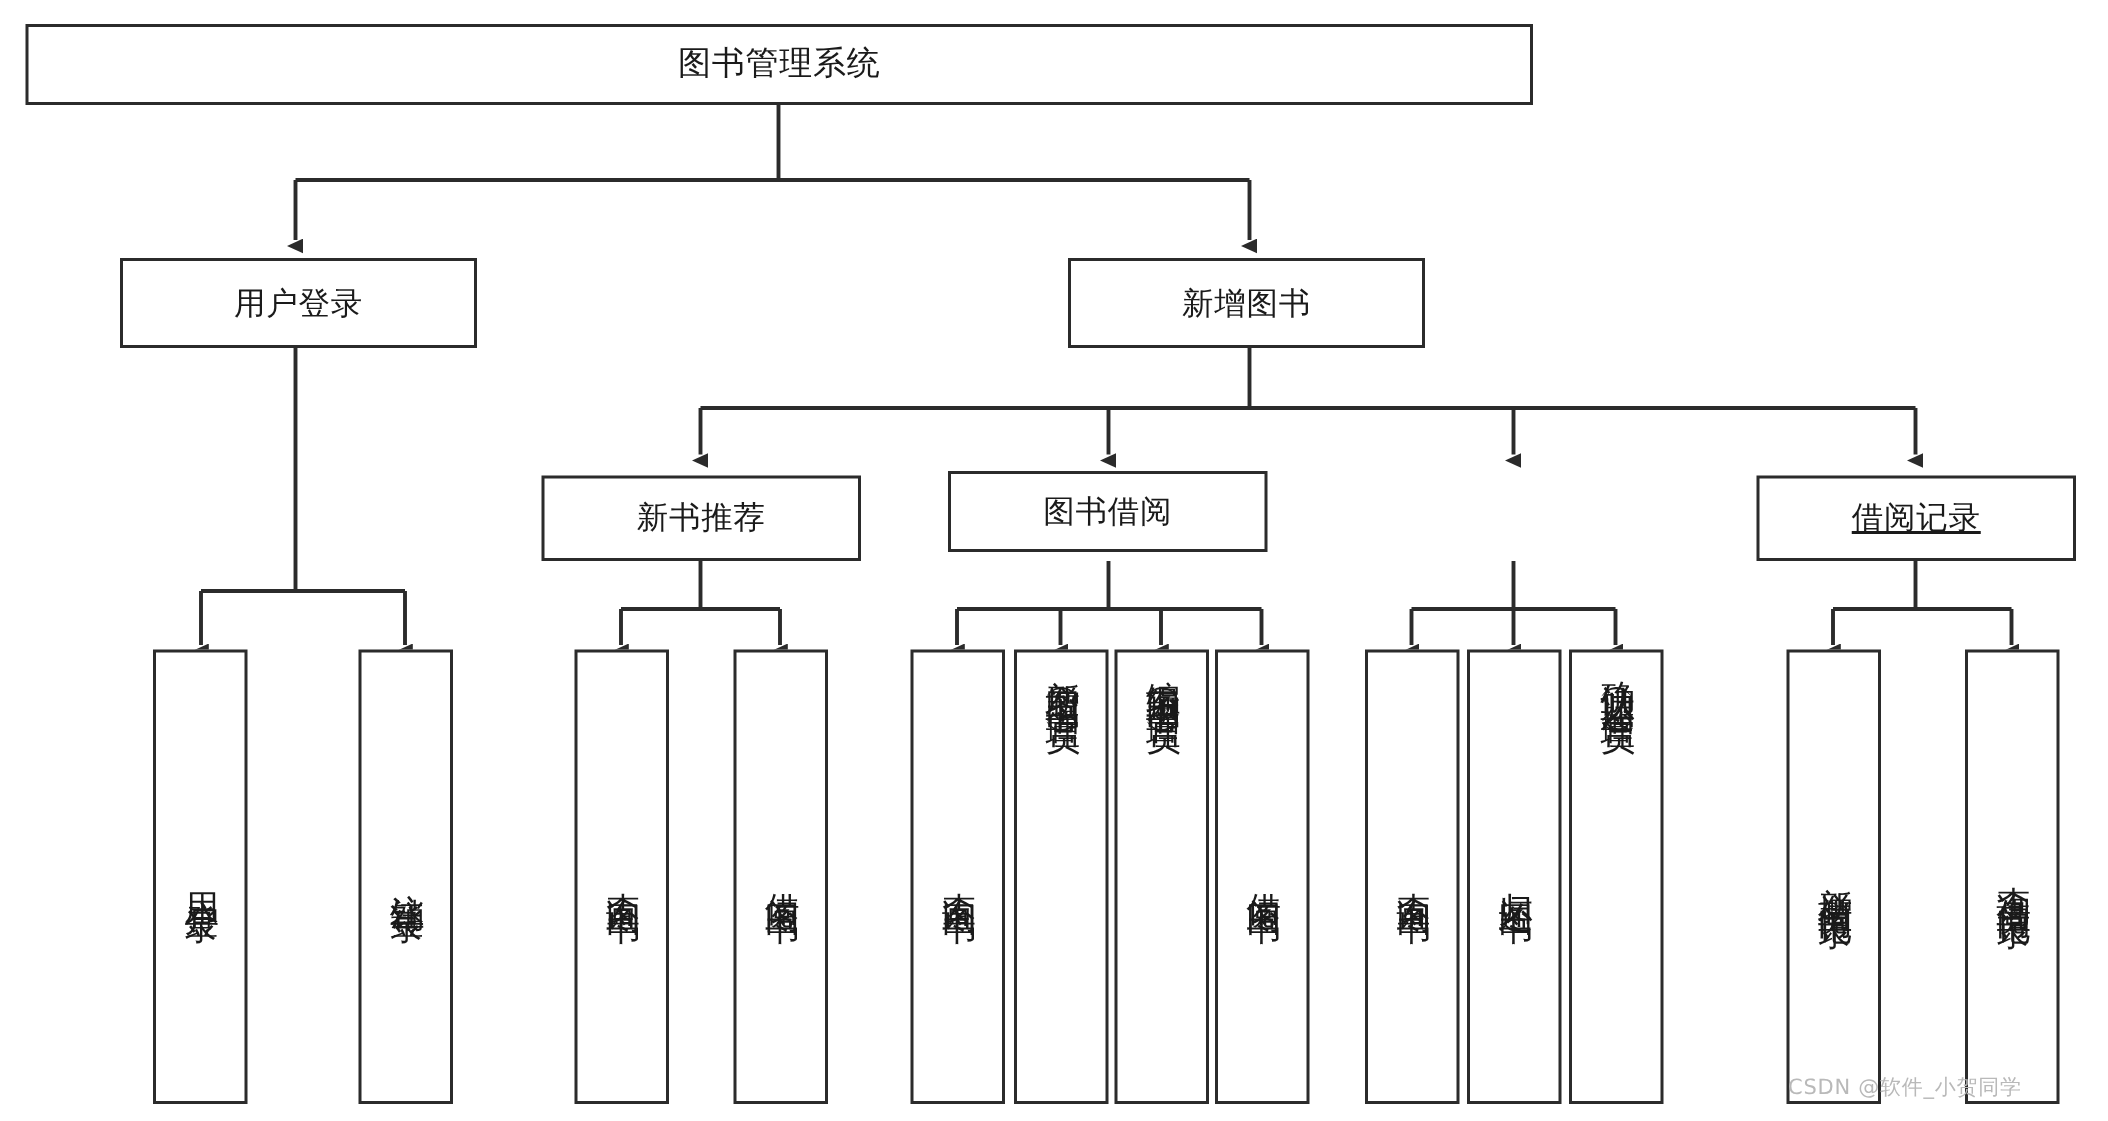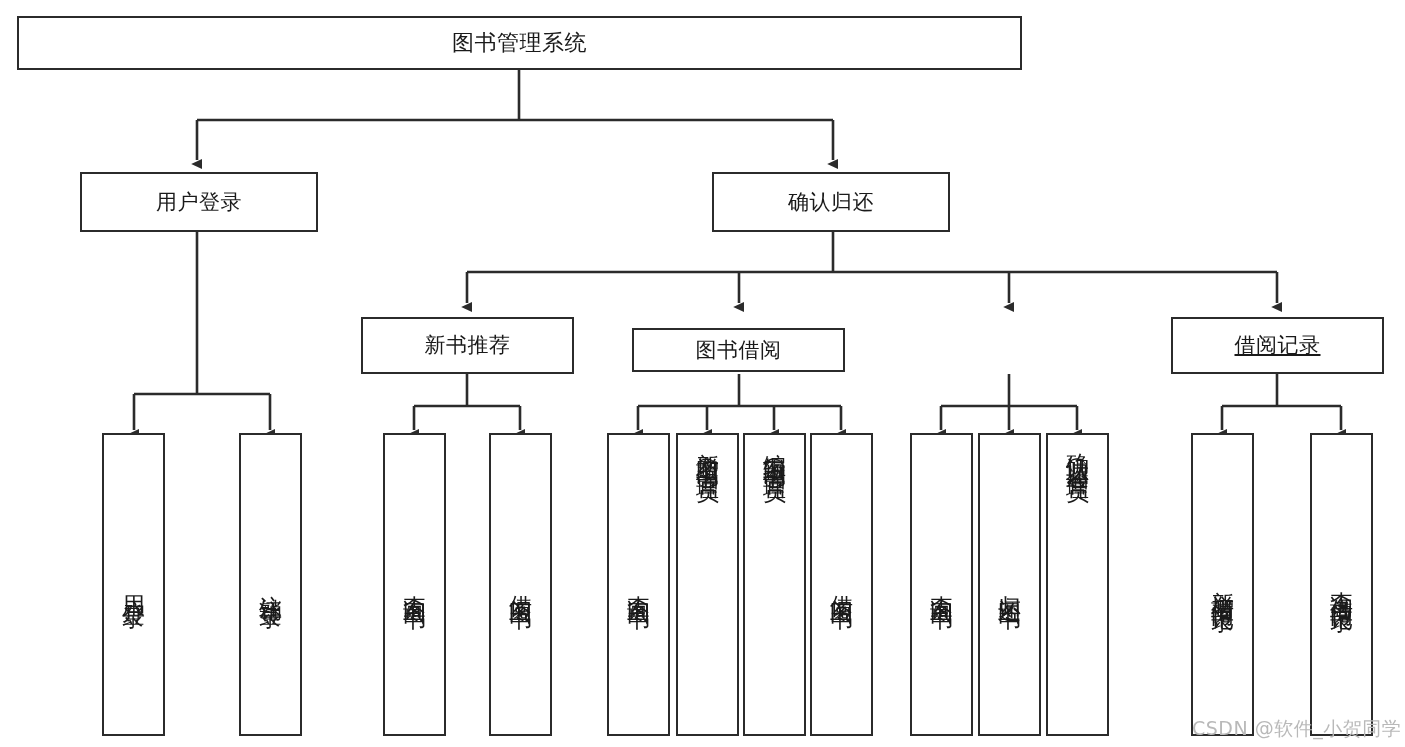--- a/index.html
+++ b/index.html
@@ -56,21 +56,21 @@
     font-size:23px;
     line-height:1.0;
     letter-spacing:4px;
     white-space:nowrap;
   }
   .node.leaf.center-v{ align-items:center; }
   .node.leaf.top-v{ align-items:flex-start; }
 
   .watermark{
     position:absolute;
-    font-size:19px;
+    font-size:14px;
     color:#b9b9b9;
     white-space:nowrap;
     z-index:3;
     letter-spacing:0.5px;
   }
 </style>
 </head>
 <body>
 
 <div id="canvas">
@@ -127,28 +127,28 @@
 
   <div class="node root" style="left:17px; top:16px; width:1005px; height:54px;">
     <span class="label">图书管理系统</span>
   </div>
 
   <div class="node" style="left:80px; top:172px; width:238px; height:60px;">
     <span class="label">用户登录</span>
   </div>
 
   <div class="node" style="left:712px; top:172px; width:238px; height:60px;">
-    <span class="label">确认归还</span>
+    <span class="label">新增图书</span>
   </div>
 
   <div class="node" style="left:361px; top:317px; width:213px; height:57px;">
     <span class="label">新书推荐</span>
   </div>
 
-  <div class="node" style="left:632px; top:328px; width:213px; height:44px;">
+  <div class="node" style="left:632px; top:314px; width:213px; height:54px;">
     <span class="label">图书借阅</span>
   </div>
 
 
   <div class="node" style="left:1171px; top:317px; width:213px; height:57px;text-decoration:underline;">
     <span class="label">借阅记录</span>
   </div>
 
   <div class="node leaf center-v" style="left:102px; top:433px; width:63px; height:303px;">
     <span class="label">用户登录</span>

